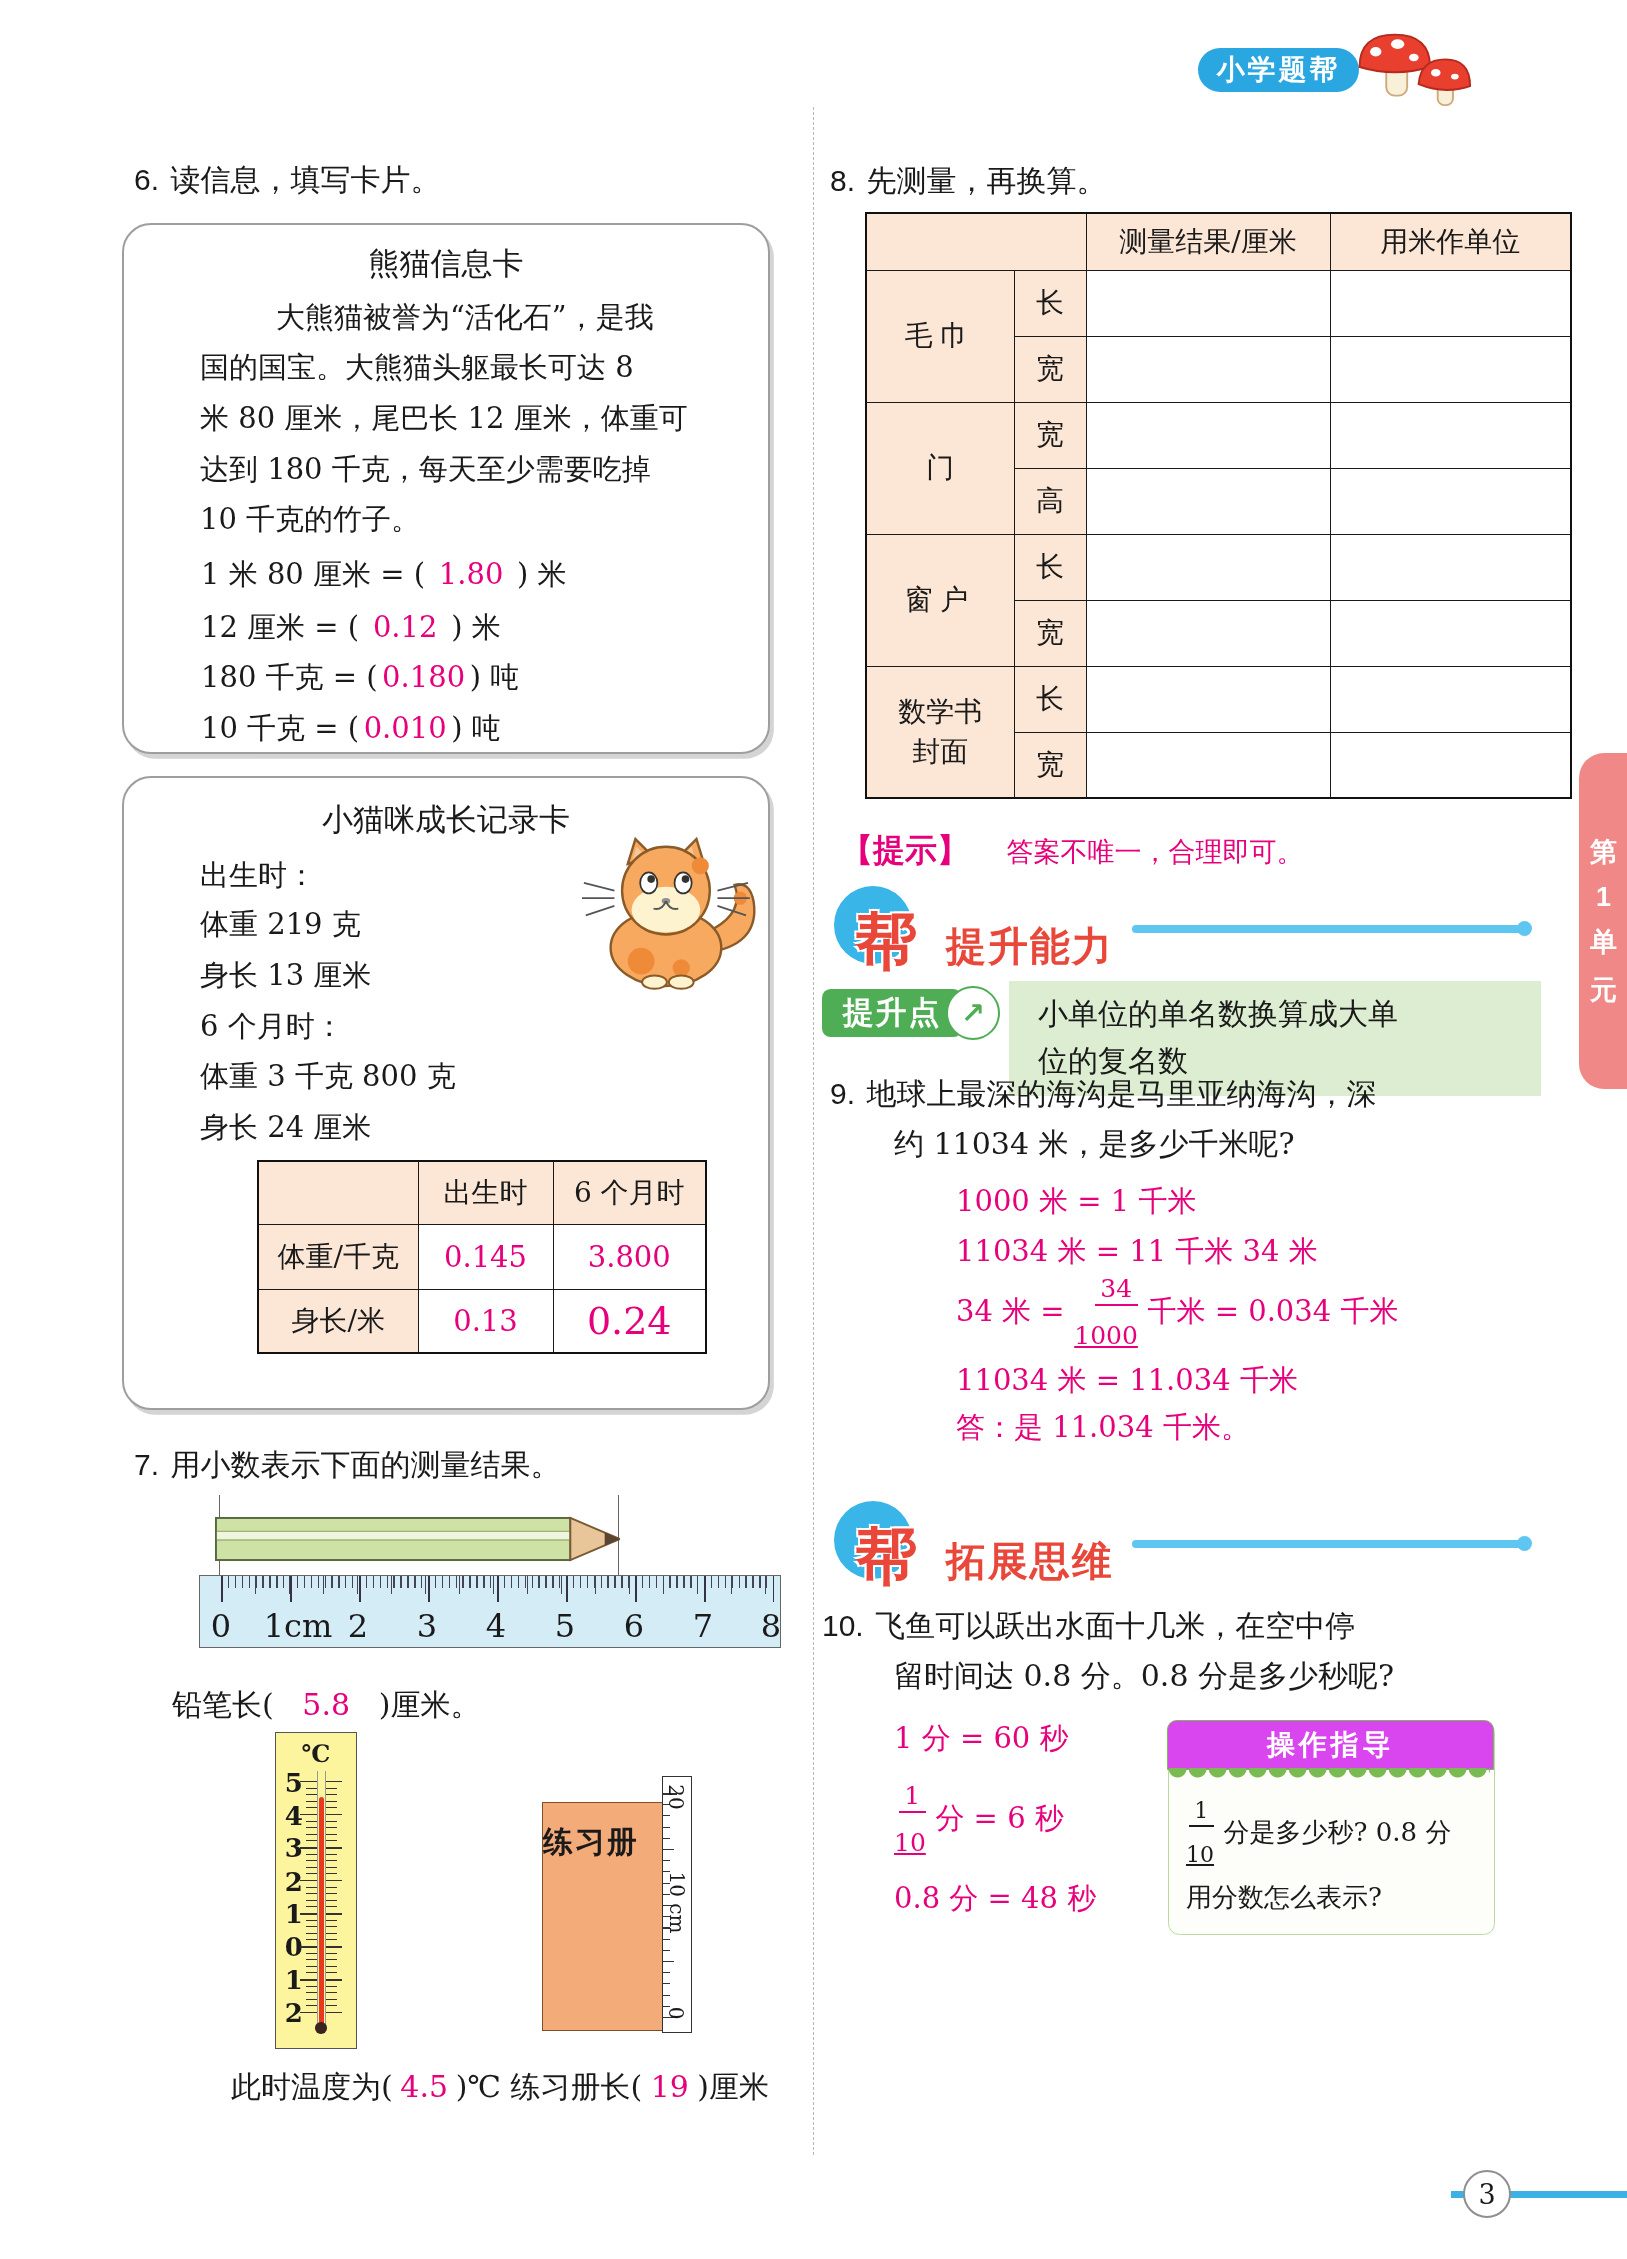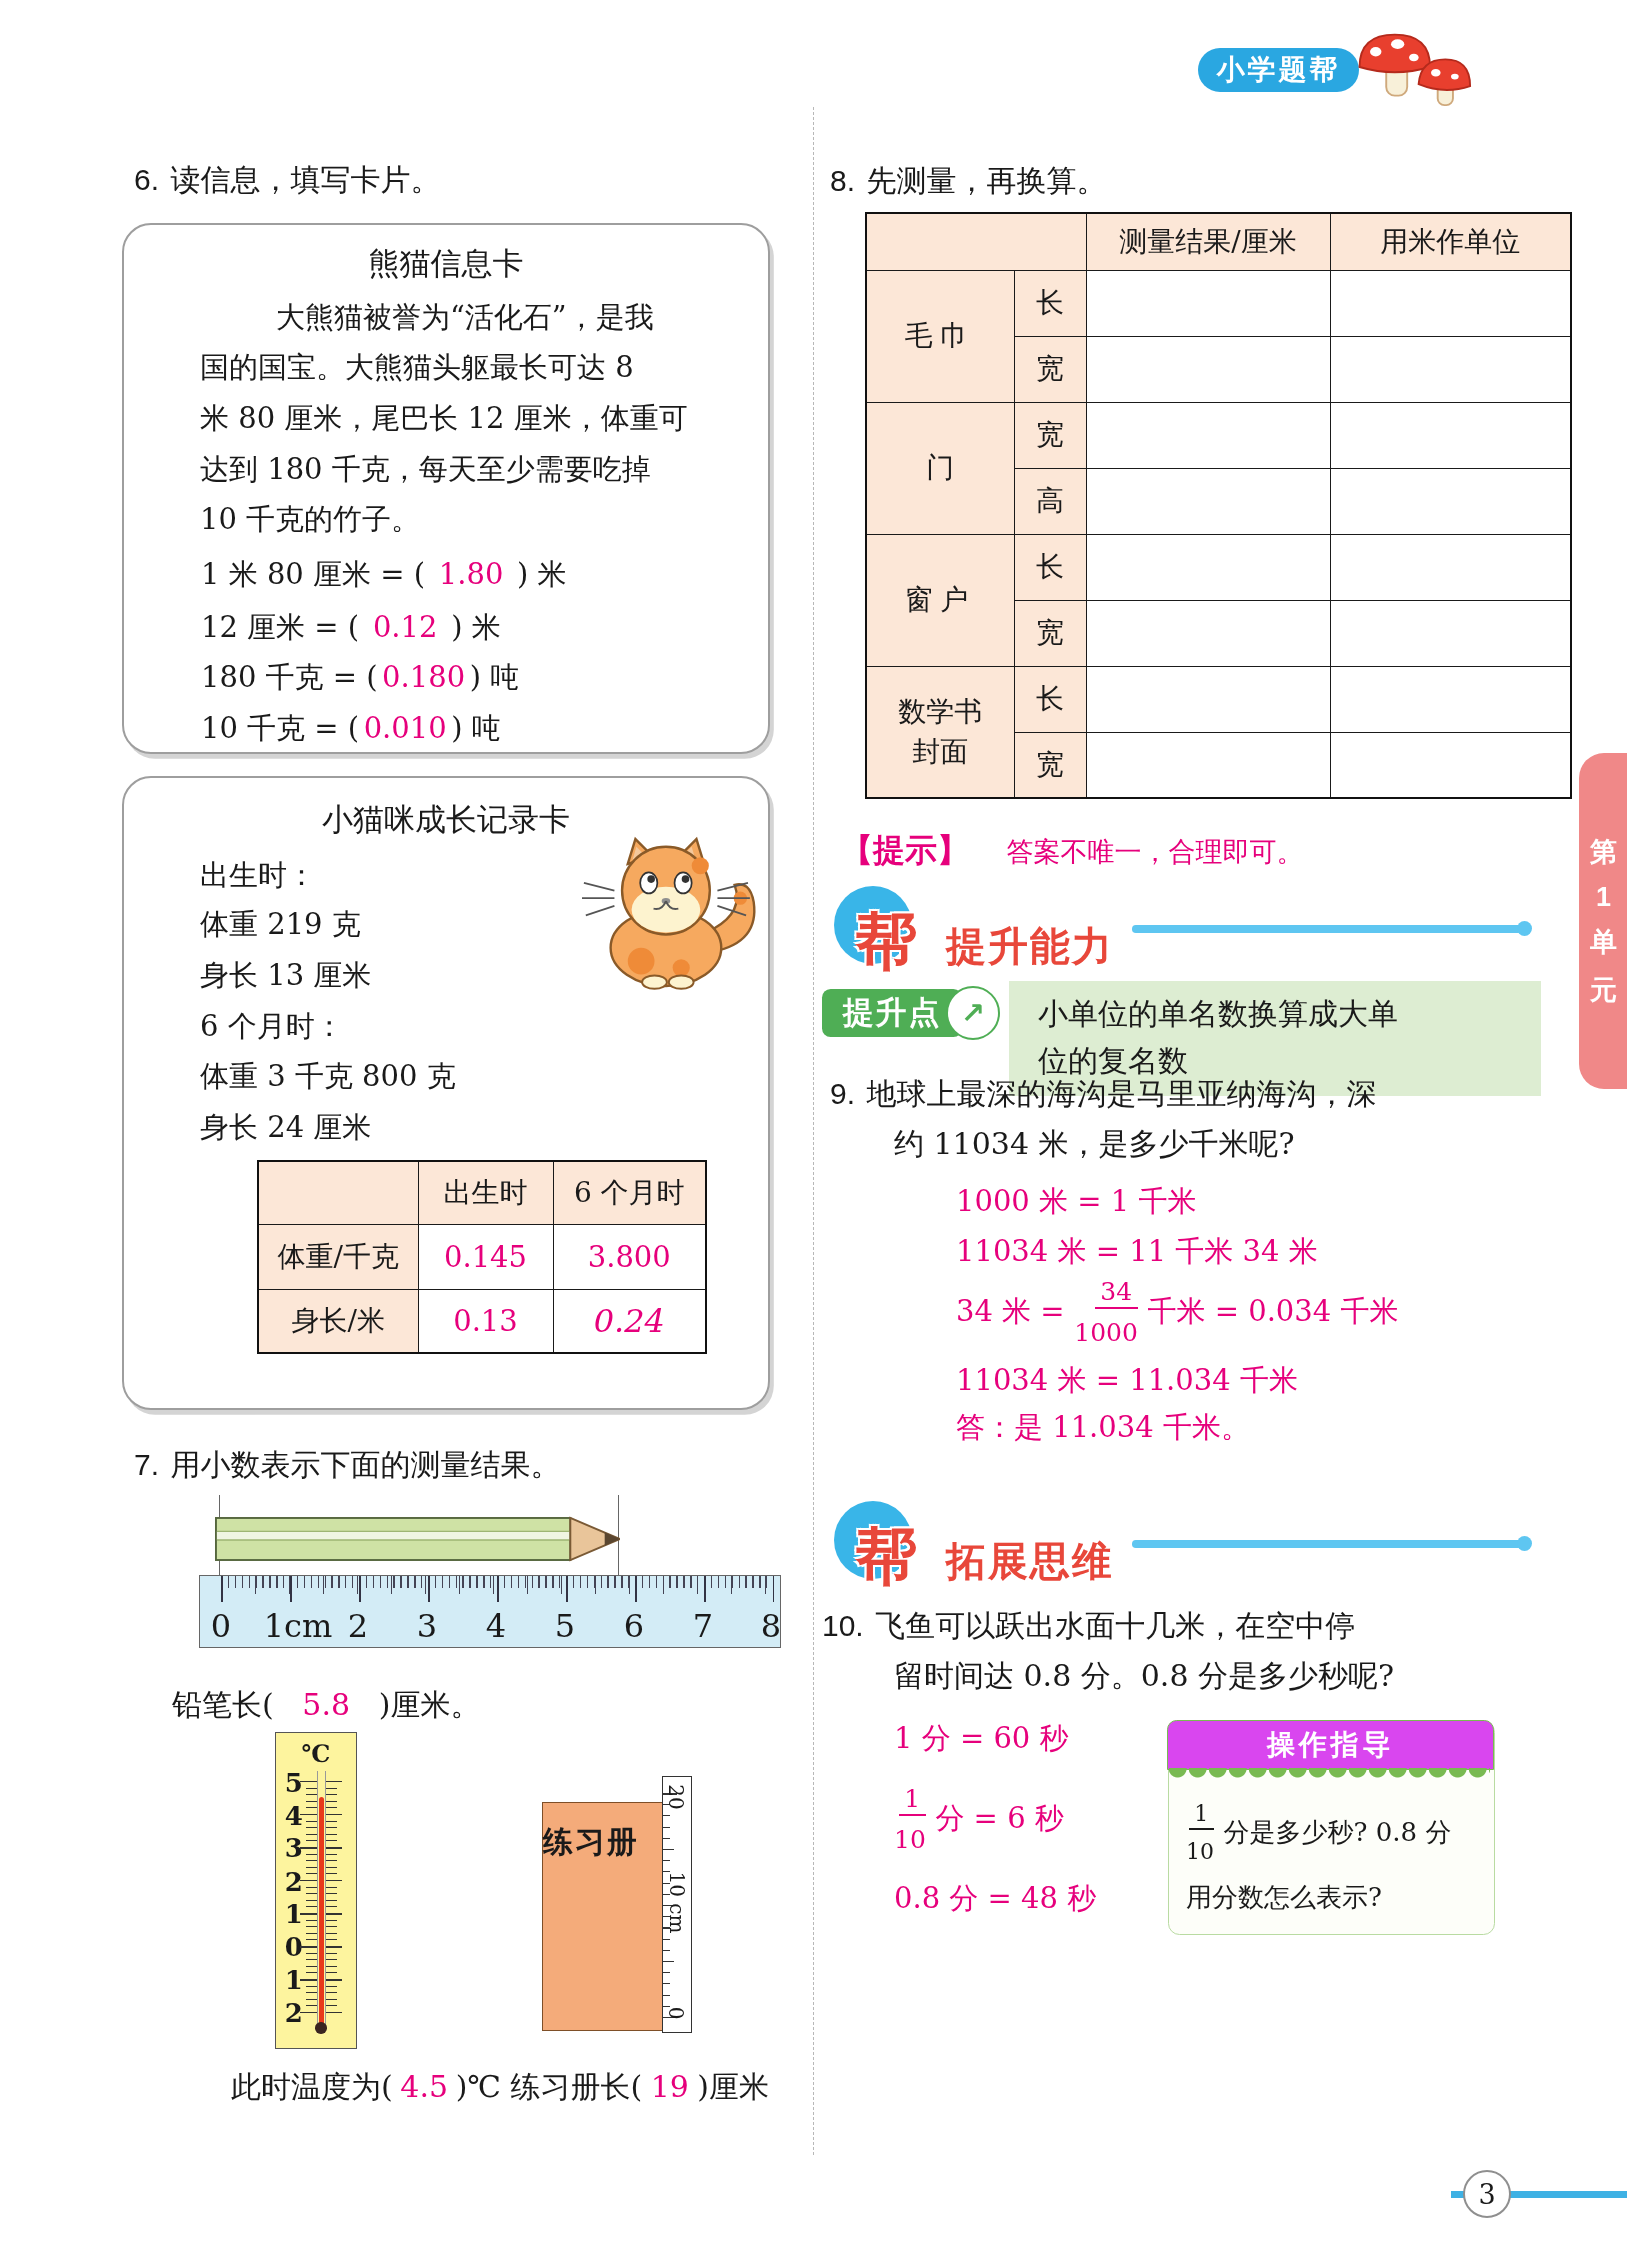--- a/index.html
+++ b/index.html
@@ -16,21 +16,21 @@
   .ctitle{position:absolute;left:0;right:0;text-align:center;font-size:31px;white-space:nowrap;}
   .cline{position:absolute;font-size:29px;height:42px;line-height:42px;white-space:nowrap;}
   .eqgap{display:inline-block;min-width:92px;text-align:center;}
   .wtable{border-collapse:collapse;table-layout:fixed;font-size:28px;
           font-family:"DejaVu Serif","Liberation Serif",serif;border:2.9px solid #111;}
   .wtable td{border:1.5px solid #1a1a1a;text-align:center;vertical-align:middle;padding:0;}
   .peach{background:#fce7d7;}
   .frac{display:inline-flex;flex-direction:column;align-items:flex-end;vertical-align:middle;
         line-height:1;margin:0 9.6px;font-size:25px;}
   .fnum{border-bottom:2.4px solid currentColor;padding:1px 5.7px 3.8px;}
-  .fden{padding-top:11px;}
+  .fden{padding-top:17px;text-decoration:underline;}
   .workline{position:absolute;font-size:29px;height:40px;line-height:40px;white-space:nowrap;color:#e6007c;}
   .workflex{position:absolute;display:flex;align-items:center;white-space:nowrap;color:#e6007c;font-size:29px;}
   .section-title{font-family:"Liberation Sans","DejaVu Sans",sans-serif;font-weight:bold;color:#e8473a;}
   .bangchar{font-family:"Liberation Sans","DejaVu Sans",sans-serif;font-weight:bold;color:#e8473a;
             text-shadow:-1.9px -1.9px 0 #fff,1.9px -1.9px 0 #fff,-1.9px 1.9px 0 #fff,1.9px 1.9px 0 #fff;}
   .tick-h{position:absolute;}
   .rot{transform:rotate(90deg);transform-origin:center;}
 </style>
 </head>
 <body>
@@ -142,21 +142,21 @@
         <td class="peach">6 个月时</td>
       </tr>
       <tr style="height:65px;">
         <td class="peach">体重/千克</td>
         <td class="pink" style="font-size:29px;">0.145</td>
         <td class="pink" style="font-size:29px;">3.800</td>
       </tr>
       <tr style="height:64px;">
         <td class="peach">身长/米</td>
         <td class="pink" style="font-size:29px;">0.13</td>
-        <td class="pink" style="font-size:32px;font-style:italic;">0.24</td>
+        <td class="pink" style="font-size:38px;">0.24</td>
       </tr>
     </tbody>
       </table>
   </div>
 
   <div class="qline t" style="left:134px;top:1444px;">
     <span class="qnum">7.</span><span>用小数表示下面的测量结果。</span>
   </div>
 
   <div class="abs" style="left:219px;top:1495px;height:82px;border-left:1.9px solid #666;"></div>

